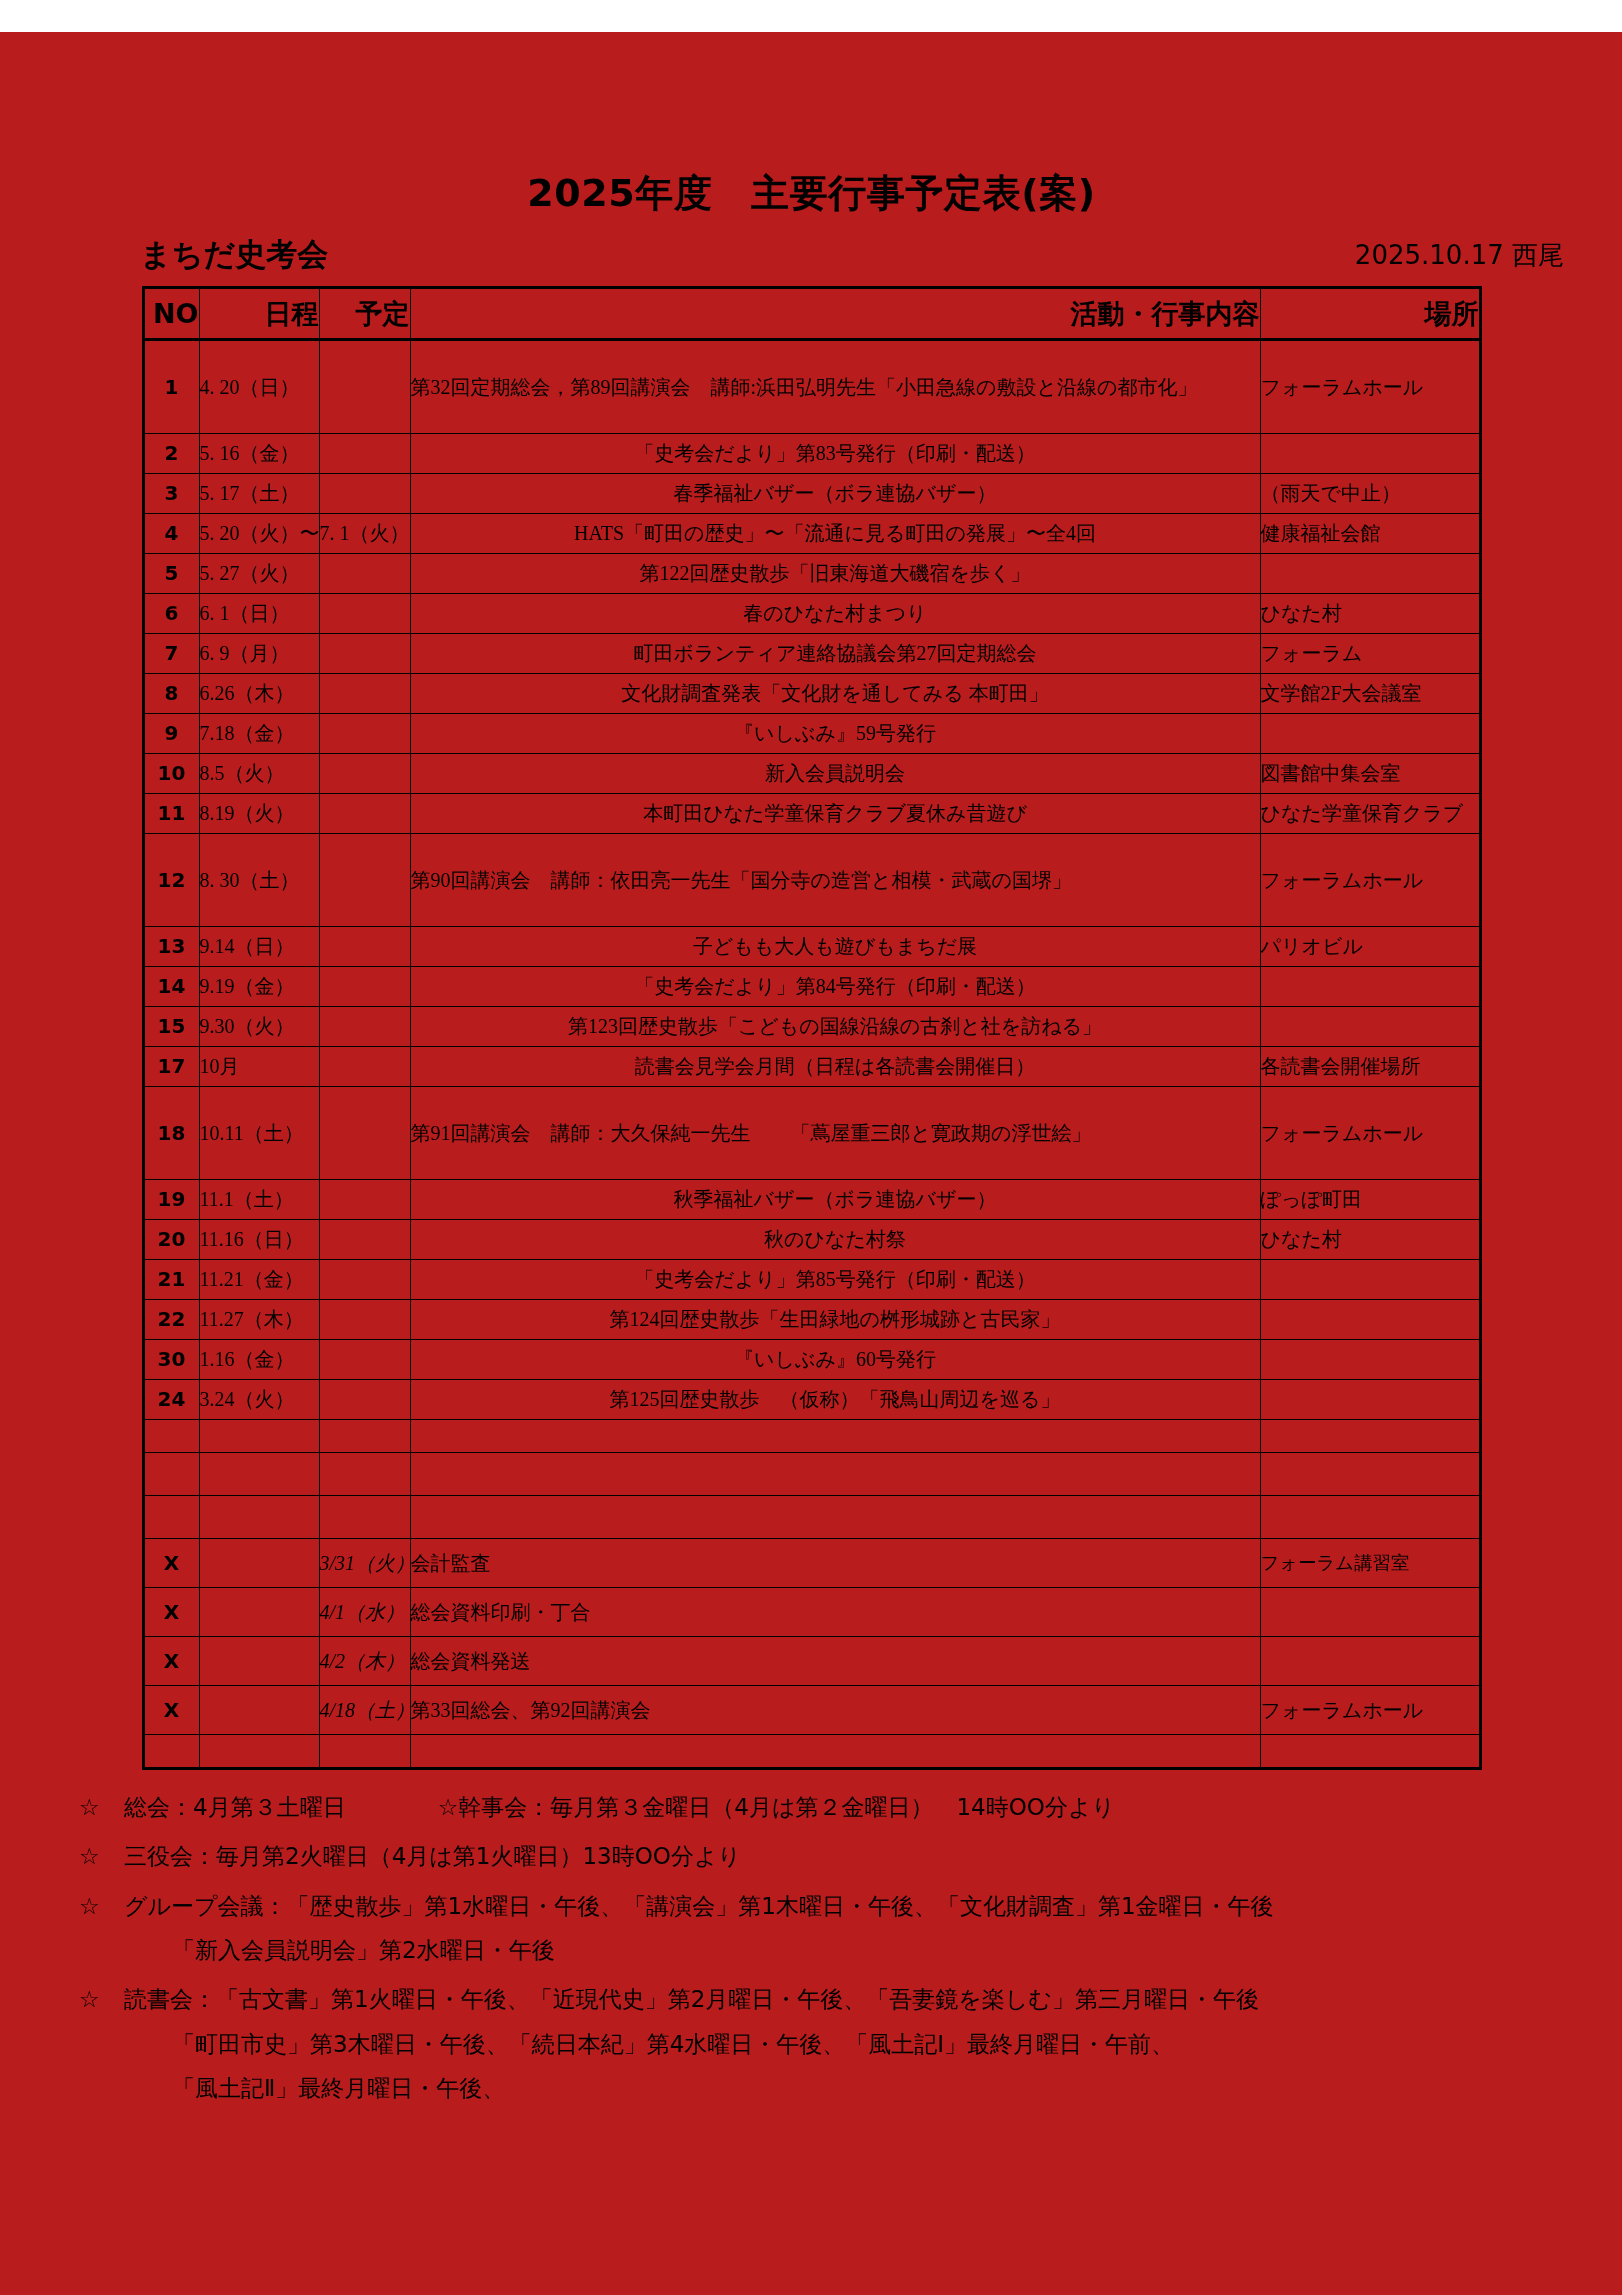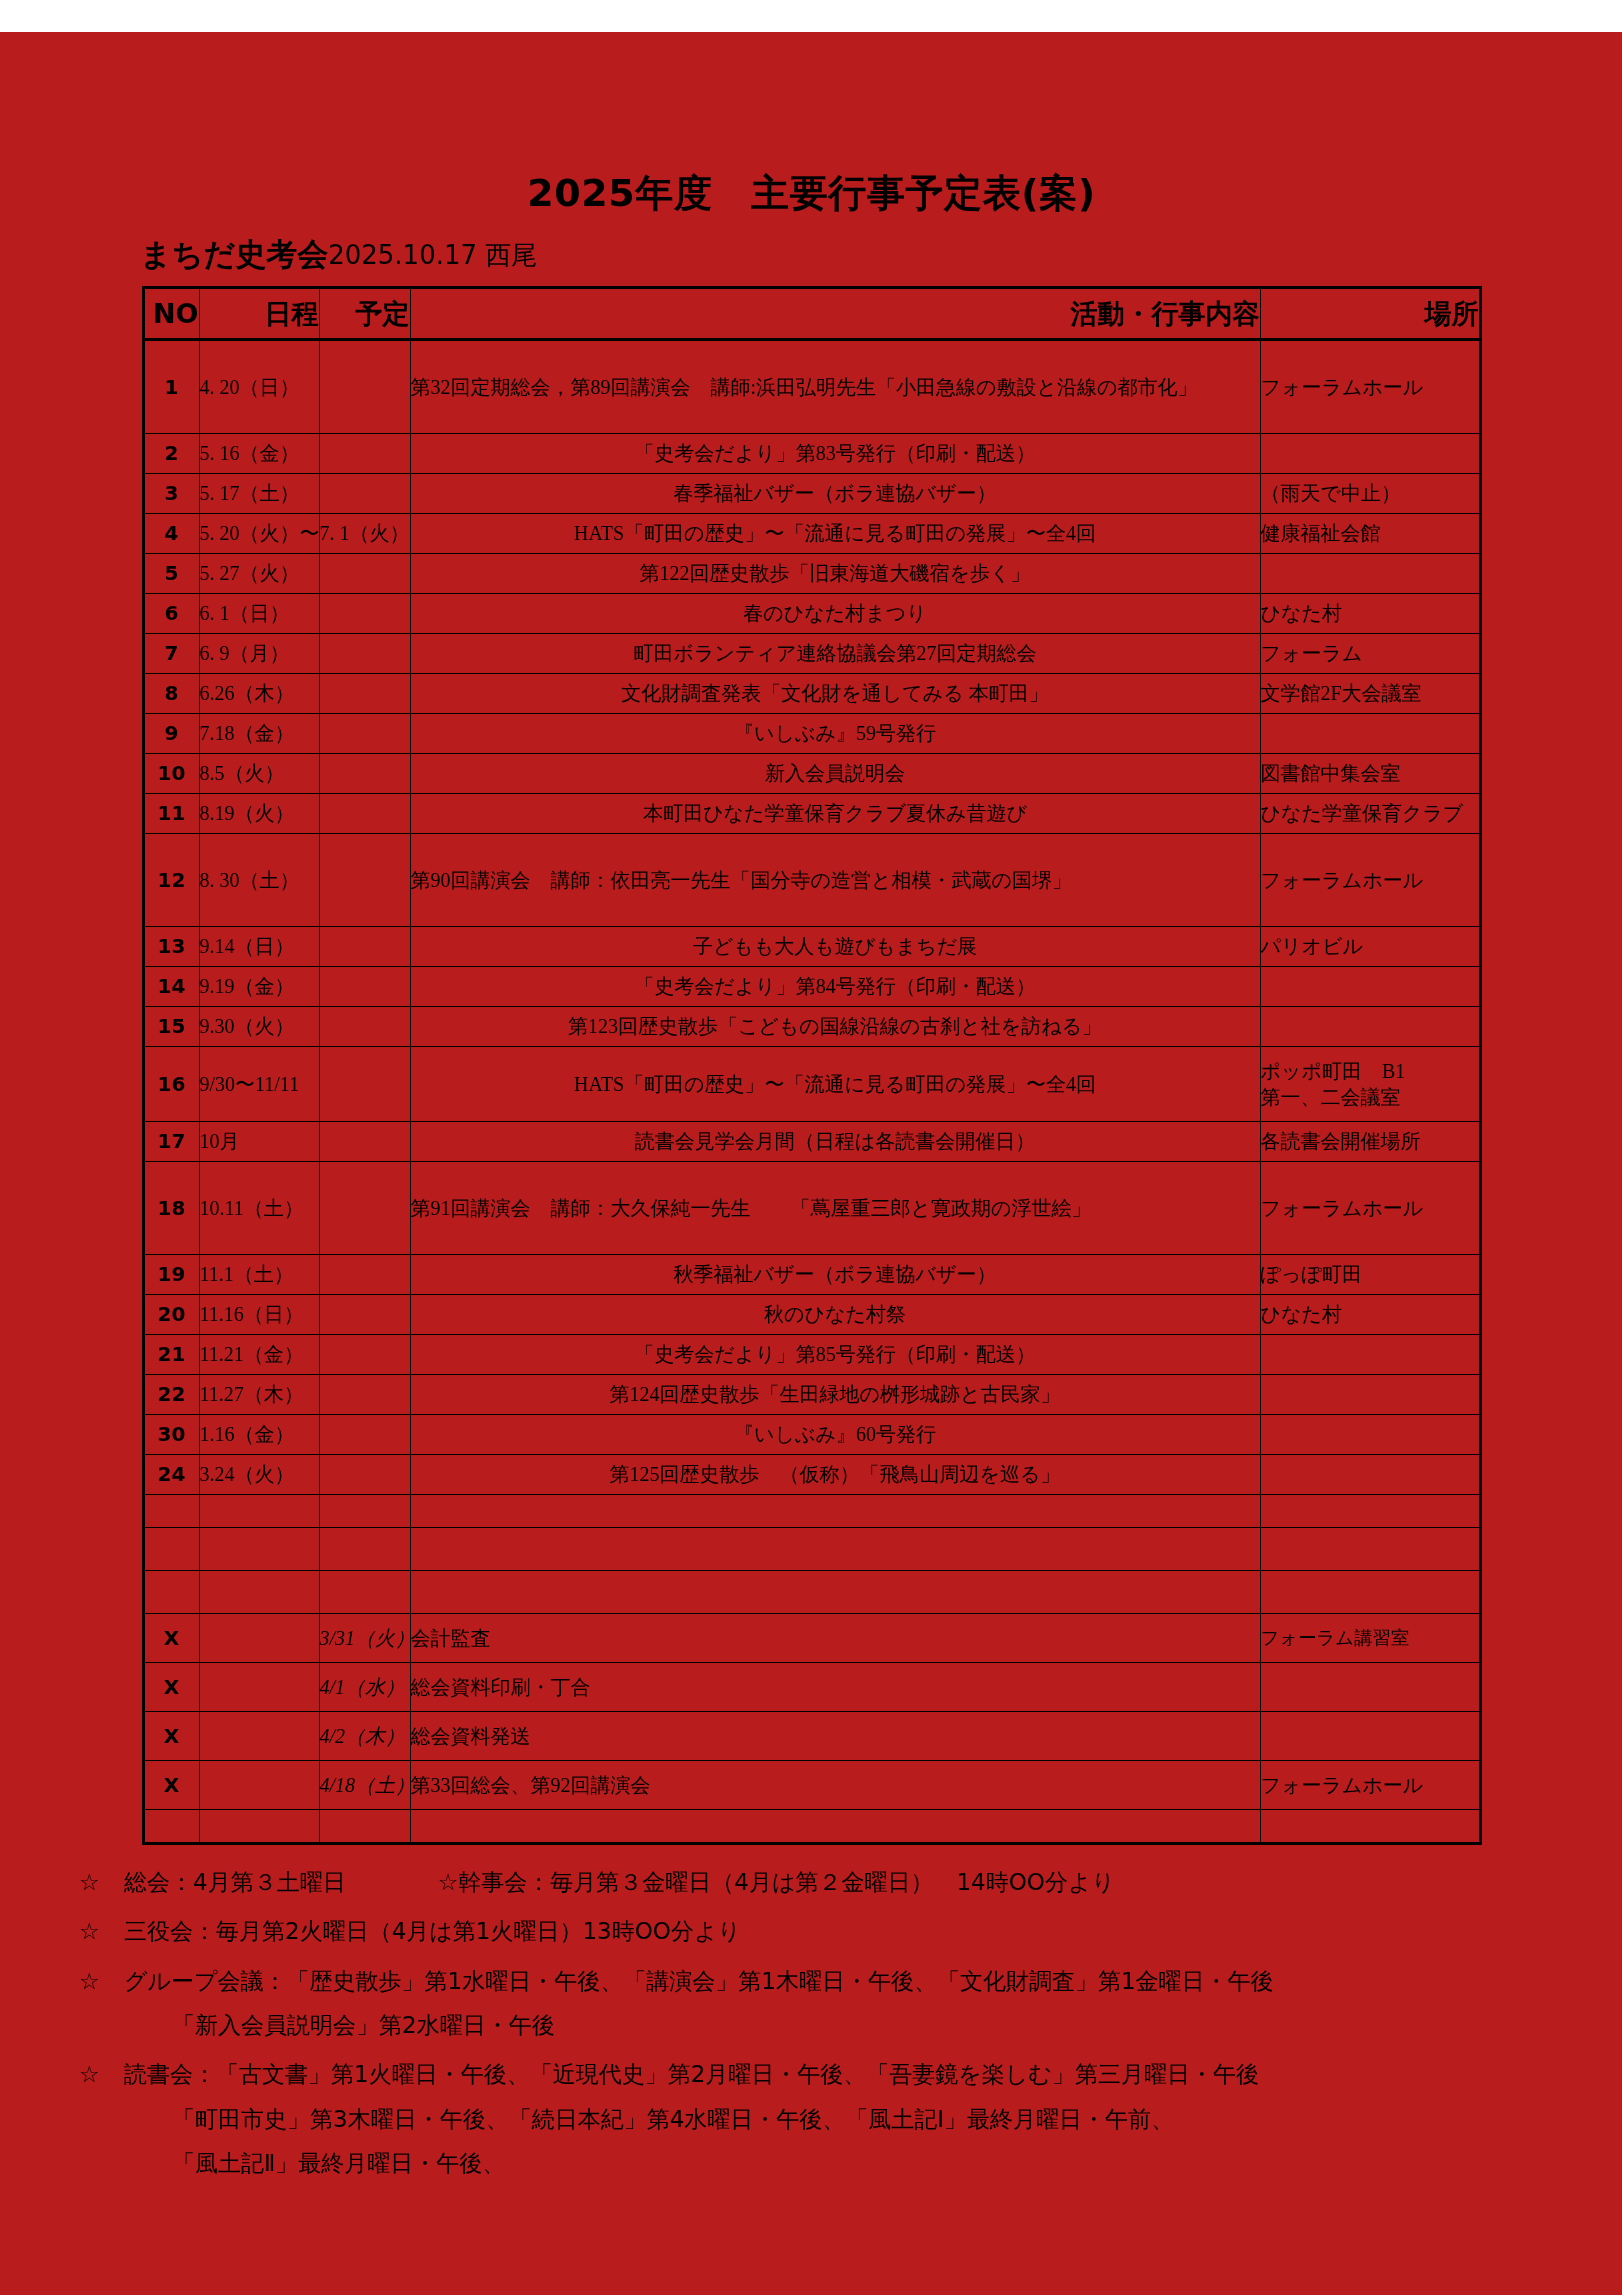--- a/index.html
+++ b/index.html
@@ -30,20 +30,21 @@
     font-size: 38px;
     letter-spacing: 0.6px;
     margin: 0;
     padding-top: 142px;
     line-height: 1.0;
     white-space: pre;
   }
   .subhead-row {
     display: flex;
     align-items: flex-end;
+    justify-content: space-between;
     padding: 27px 59px 0 140px;
   }
   .org-name {
     font-family: "DejaVu Sans", "Liberation Sans", sans-serif;
     font-weight: bold;
     font-size: 31px;
     line-height: 1.0;
     white-space: pre;
   }
   .doc-date {
@@ -293,28 +294,20 @@
             <td class="plan"></td>
             <td class="content ctr">「史考会だより」第84号発行（印刷・配送）</td>
             <td class="place"></td>
           </tr>
           <tr class="r-sm">
             <td class="no">15</td>
             <td class="date">9.30（火）</td>
             <td class="plan"></td>
             <td class="content ctr">第123回歴史散歩「こどもの国線沿線の古刹と社を訪ねる」</td>
             <td class="place"></td>
-          </tr>
-          <tr class="r-lg">
-            <td class="no">16</td>
-            <td class="date">9/30〜11/11</td>
-            <td class="plan"></td>
-            <td class="content ctr">HATS「町田の歴史」〜「流通に見る町田の発展」〜全4回</td>
-            <td class="place">ポッポ町田　B1
-第一、二会議室</td>
           </tr>
           <tr class="r-sm">
             <td class="no">17</td>
             <td class="date">10月</td>
             <td class="plan"></td>
             <td class="content ctr">読書会見学会月間（日程は各読書会開催日）</td>
             <td class="place">各読書会開催場所</td>
           </tr>
           <tr class="r-1">
             <td class="no">18</td>

